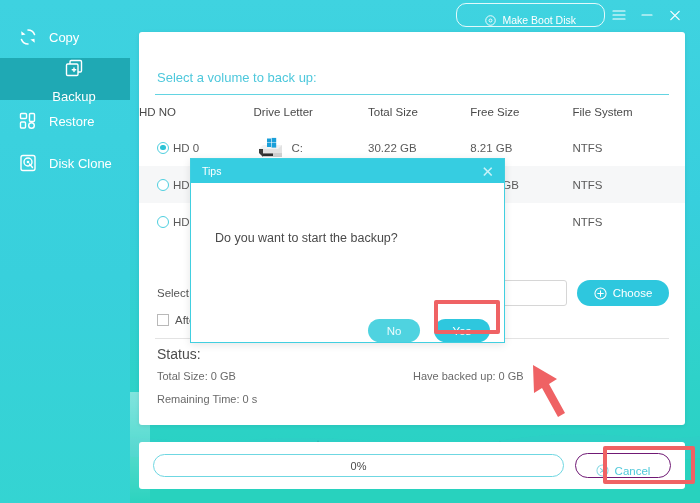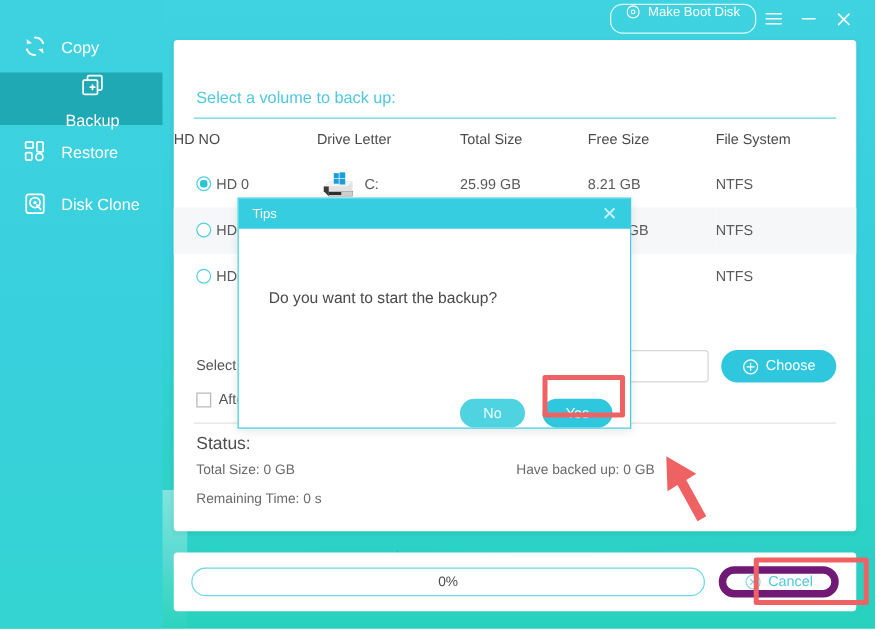--- a/index.html
+++ b/index.html
@@ -45,22 +45,22 @@
   .nav-item.active { background: #1fa9b4; flex-direction: column; }
   .nav-ico { width: 20px; height: 20px; flex: 0 0 auto; display:block; }
 
   
   .topbar {
     position: absolute; left: 130px; top: 0; right: 0; height: 30px;
     display: flex; align-items: center; justify-content: flex-end;
     padding-right: 11px; gap: 0px; z-index: 6;
   }
   .bootdisk {
-    display: flex; align-items: flex-start; gap: 6px;
-    height: 24px; padding: 0 12px;
+    display: flex; align-items: flex-end; gap: 6px;
+    height: 24px; padding: 0 28px;
     border: 1px solid rgba(255,255,255,.85);
     border-radius: 10px;
     color: #fff; font-size: 10.5px; white-space: nowrap;
     cursor: pointer;
   }
   .winbtn {
     width: 28px; height: 26px; display: flex; align-items: center; justify-content: center;
     color: #fff; cursor: pointer;
   }
   .winbtn:first-of-type { margin-left: 22px; }
@@ -170,21 +170,21 @@
     position: absolute; left: 0; top: 0; bottom: 0; width: 0%;
     background: #5fd9e4;
   }
   .progress-label {
     position: absolute; inset: 0; display: flex; align-items: center; justify-content: center;
     font-size: 11px; color: #4a4a4a;
   }
   .btn-cancel {
     display: flex; align-items: flex-end; justify-content: center; gap: 6px;
     width: 96px; height: 25px; border-radius: 13px;
-    border: 6px solid #701a75; color: #4fc9da; background: #fff;
+    border: 1px solid #701a75; color: #4fc9da; background: #fff;
     font-size: 11.5px; cursor: pointer; flex: 0 0 auto;
   }
   .btn-start {
     display: flex; align-items: center; justify-content: center; gap: 6px;
     width: 82px; height: 25px; border-radius: 13px;
     background: #2ec7de; color: #fff; font-size: 11.5px; cursor: pointer;
     flex: 0 0 auto;
   }
   .start-wrap { position: relative; flex: 0 0 auto; }
 
@@ -367,21 +367,21 @@
                 <g fill="#1a9fd9">
                   <rect x="13" y="1.5" width="4" height="4"></rect>
                   <rect x="17.6" y="0.9" width="4.6" height="4.6"></rect>
                   <rect x="13" y="6" width="4" height="4"></rect>
                   <rect x="17.6" y="6" width="4.6" height="4.6"></rect>
                 </g>
               </svg>
               <span>C:</span>
             </div>
           </td>
-          <td class="c-ts">25.99 GB</td>
+          <td class="c-ts">30.22 GB</td>
           <td class="c-fs">8.21 GB</td>
           <td class="c-fsy">NTFS</td>
         </tr>
 
         <tr class="row-alt">
           <td class="c-hd">
             <span class="radio"></span><span>HD 0</span>
           </td>
           <td class="c-dl">
             <div class="drive-cell">

